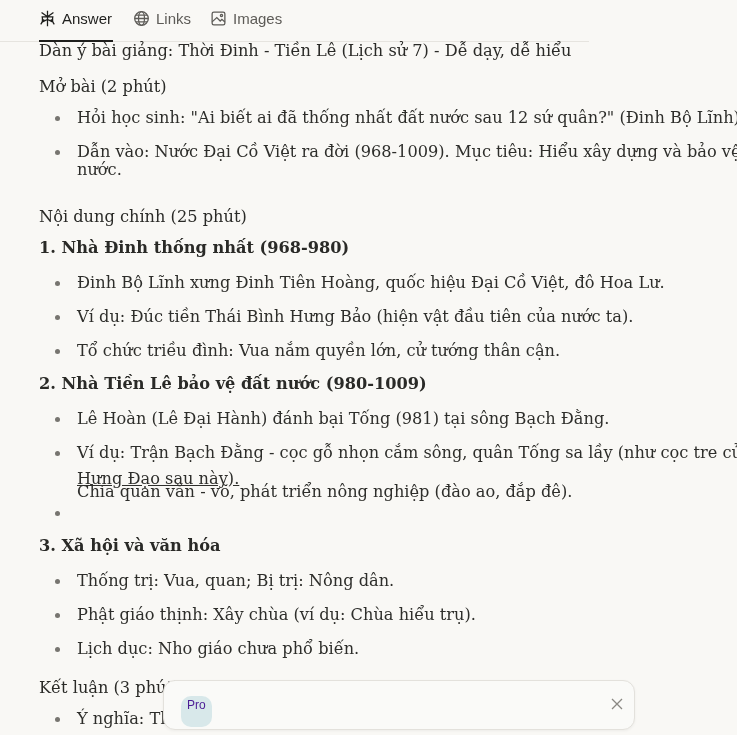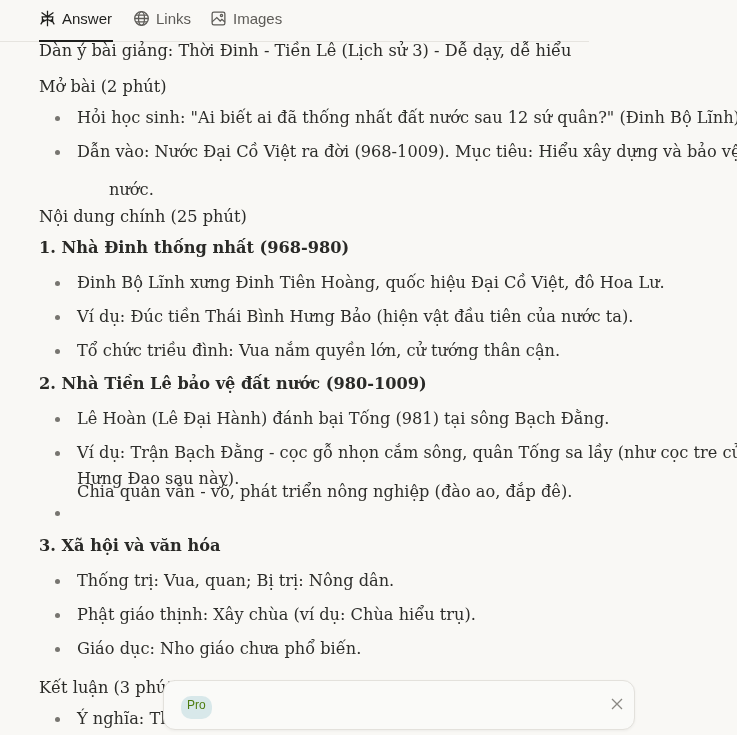--- a/index.html
+++ b/index.html
@@ -77,25 +77,25 @@
     height: 48px;
     background: #fafaf8;
     border: 1px solid #e3e1dc;
     border-radius: 12px;
     font-family: "Liberation Sans", "DejaVu Sans", sans-serif;
     box-shadow: 0 1px 3px rgba(0,0,0,0.05);
   }
   .pro-badge {
     position: absolute;
     left: 17px; top: 15px;
-    height: 23px;
+    height: 31px;
     padding: 0 6px;
     border-radius: 10px;
     background: #d8e8ea;
-    color: #4d7c0f;
+    color: #4c1d95;
     font-size: 12px;
     line-height: 19px;
   }
   .toast-text {
     position: absolute;
     left: 54px; top: 14px;
     font-size: 14.5px;
     color: #6a6863;
     line-height: 20px;
   }
@@ -140,54 +140,54 @@
     <svg viewBox="0 0 20 20" fill="none" stroke="#5d5b57" stroke-width="1.5">
       <rect x="2.5" y="2.5" width="15" height="15" rx="2"></rect>
       <path d="M2.5 14 L8 9 L12 13 L14 11 L17.5 14"></path>
       <circle cx="13.5" cy="6.5" r="1.3"></circle>
     </svg>
     <span>Images</span>
   </div>
 </div>
 
 <div class="content">
-  <div class="title" style="top:-3px;">Dàn ý bài giảng: Thời Đinh - Tiền Lê (Lịch sử 3) - Dễ dạy, dễ hiểu</div>
+  <div class="title" style="top:-3px;">Dàn ý bài giảng: Thời Đinh - Tiền Lê (Lịch sử 7) - Dễ dạy, dễ hiểu</div>
 
   <div class="heading" style="top:33px;">Mở bài (2 phút)</div>
   <span class="bullet" style="top:75px;"></span>
   <div class="item" style="top:64px;">Hỏi học sinh: "Ai biết ai đã thống nhất đất nước sau 12 sứ quân?" (Đinh Bộ Lĩnh).</div>
   <span class="bullet" style="top:109px;"></span>
   <div class="item" style="top:98px;">Dẫn vào: Nước Đại Cồ Việt ra đời (968-1009). Mục tiêu: Hiểu xây dựng và bảo vệ đất</div>
-  <div class="item" style="top:136px;margin-left:32px;">nước.</div>
+  <div class="item" style="top:116px;">nước.</div>
 
   <div class="heading" style="top:163px;">Nội dung chính (25 phút)</div>
   <div class="heading bold" style="top:194px;">1. Nhà Đinh thống nhất (968-980)</div>
   <span class="bullet" style="top:240px;"></span>
   <div class="item" style="top:229px;">Đinh Bộ Lĩnh xưng Đinh Tiên Hoàng, quốc hiệu Đại Cồ Việt, đô Hoa Lư.</div>
   <span class="bullet" style="top:274px;"></span>
   <div class="item" style="top:263px;">Ví dụ: Đúc tiền Thái Bình Hưng Bảo (hiện vật đầu tiên của nước ta).</div>
   <span class="bullet" style="top:308px;"></span>
   <div class="item" style="top:297px;">Tổ chức triều đình: Vua nắm quyền lớn, cử tướng thân cận.</div>
 
   <div class="heading bold" style="top:330px;">2. Nhà Tiền Lê bảo vệ đất nước (980-1009)</div>
   <span class="bullet" style="top:376px;"></span>
   <div class="item" style="top:365px;">Lê Hoàn (Lê Đại Hành) đánh bại Tống (981) tại sông Bạch Đằng.</div>
   <span class="bullet" style="top:410px;"></span>
   <div class="item" style="top:399px;">Ví dụ: Trận Bạch Đằng - cọc gỗ nhọn cắm sông, quân Tống sa lầy (như cọc tre của Trần</div>
-  <div class="item" style="top:425px;">Hưng Đạo sau này).</div>
+  <div class="item" style="top:425px;text-decoration:underline;">Hưng Đạo sau này).</div>
   <span class="bullet" style="top:470px;"></span>
   <div class="item" style="top:438px;">Chia quan văn - võ, phát triển nông nghiệp (đào ao, đắp đê).</div>
 
   <div class="heading bold" style="top:492px;">3. Xã hội và văn hóa</div>
   <span class="bullet" style="top:538px;"></span>
   <div class="item" style="top:527px;">Thống trị: Vua, quan; Bị trị: Nông dân.</div>
   <span class="bullet" style="top:572px;"></span>
   <div class="item" style="top:561px;">Phật giáo thịnh: Xây chùa (ví dụ: Chùa hiểu trụ).</div>
   <span class="bullet" style="top:606px;"></span>
-  <div class="item" style="top:595px;">Giáo dục: Nho giáo chưa phổ biến.</div>
+  <div class="item" style="top:595px;">Lịch dục: Nho giáo chưa phổ biến.</div>
 
   <div class="heading" style="top:634px;">Kết luận (3 phút)</div>
   <span class="bullet" style="top:676px;"></span>
   <div class="item" style="top:665px;">Ý nghĩa: Th</div>
 </div>
 
 <div class="toast">
   <span class="pro-badge">Pro</span>
   <svg class="close-x" viewBox="0 0 18 18" fill="none" stroke="#8a8883" stroke-width="1.3">
     <path d="M4 4 L14 14 M14 4 L4 14"></path>

